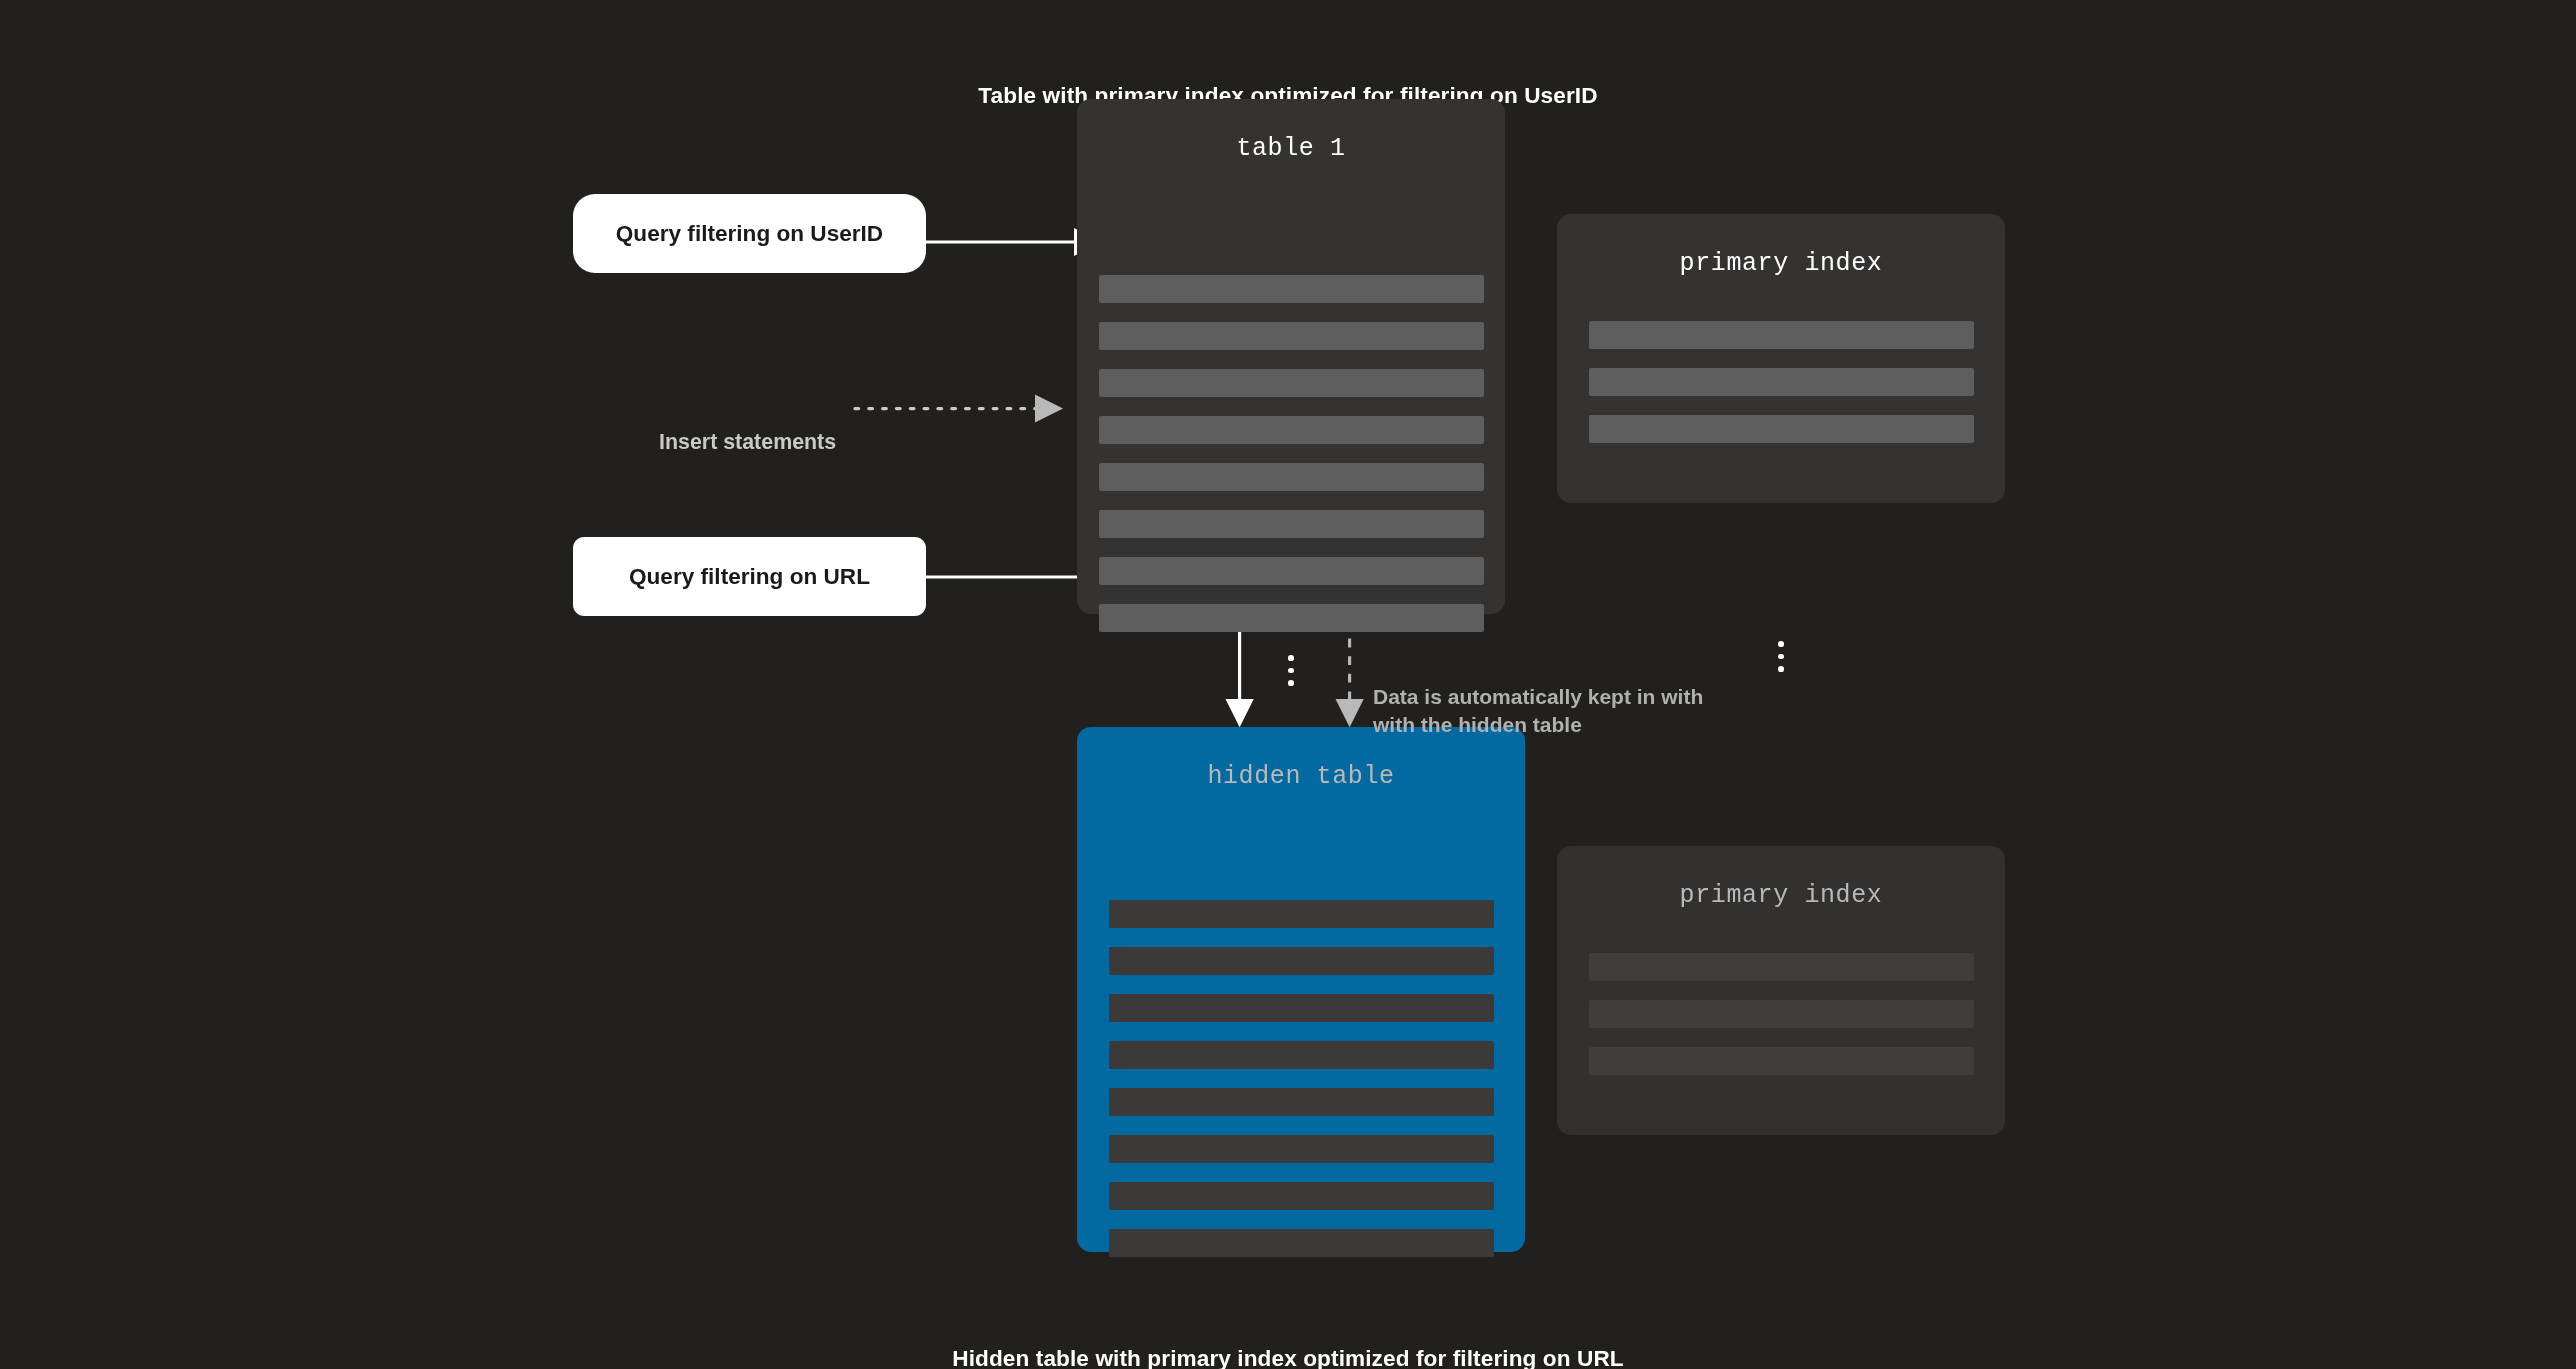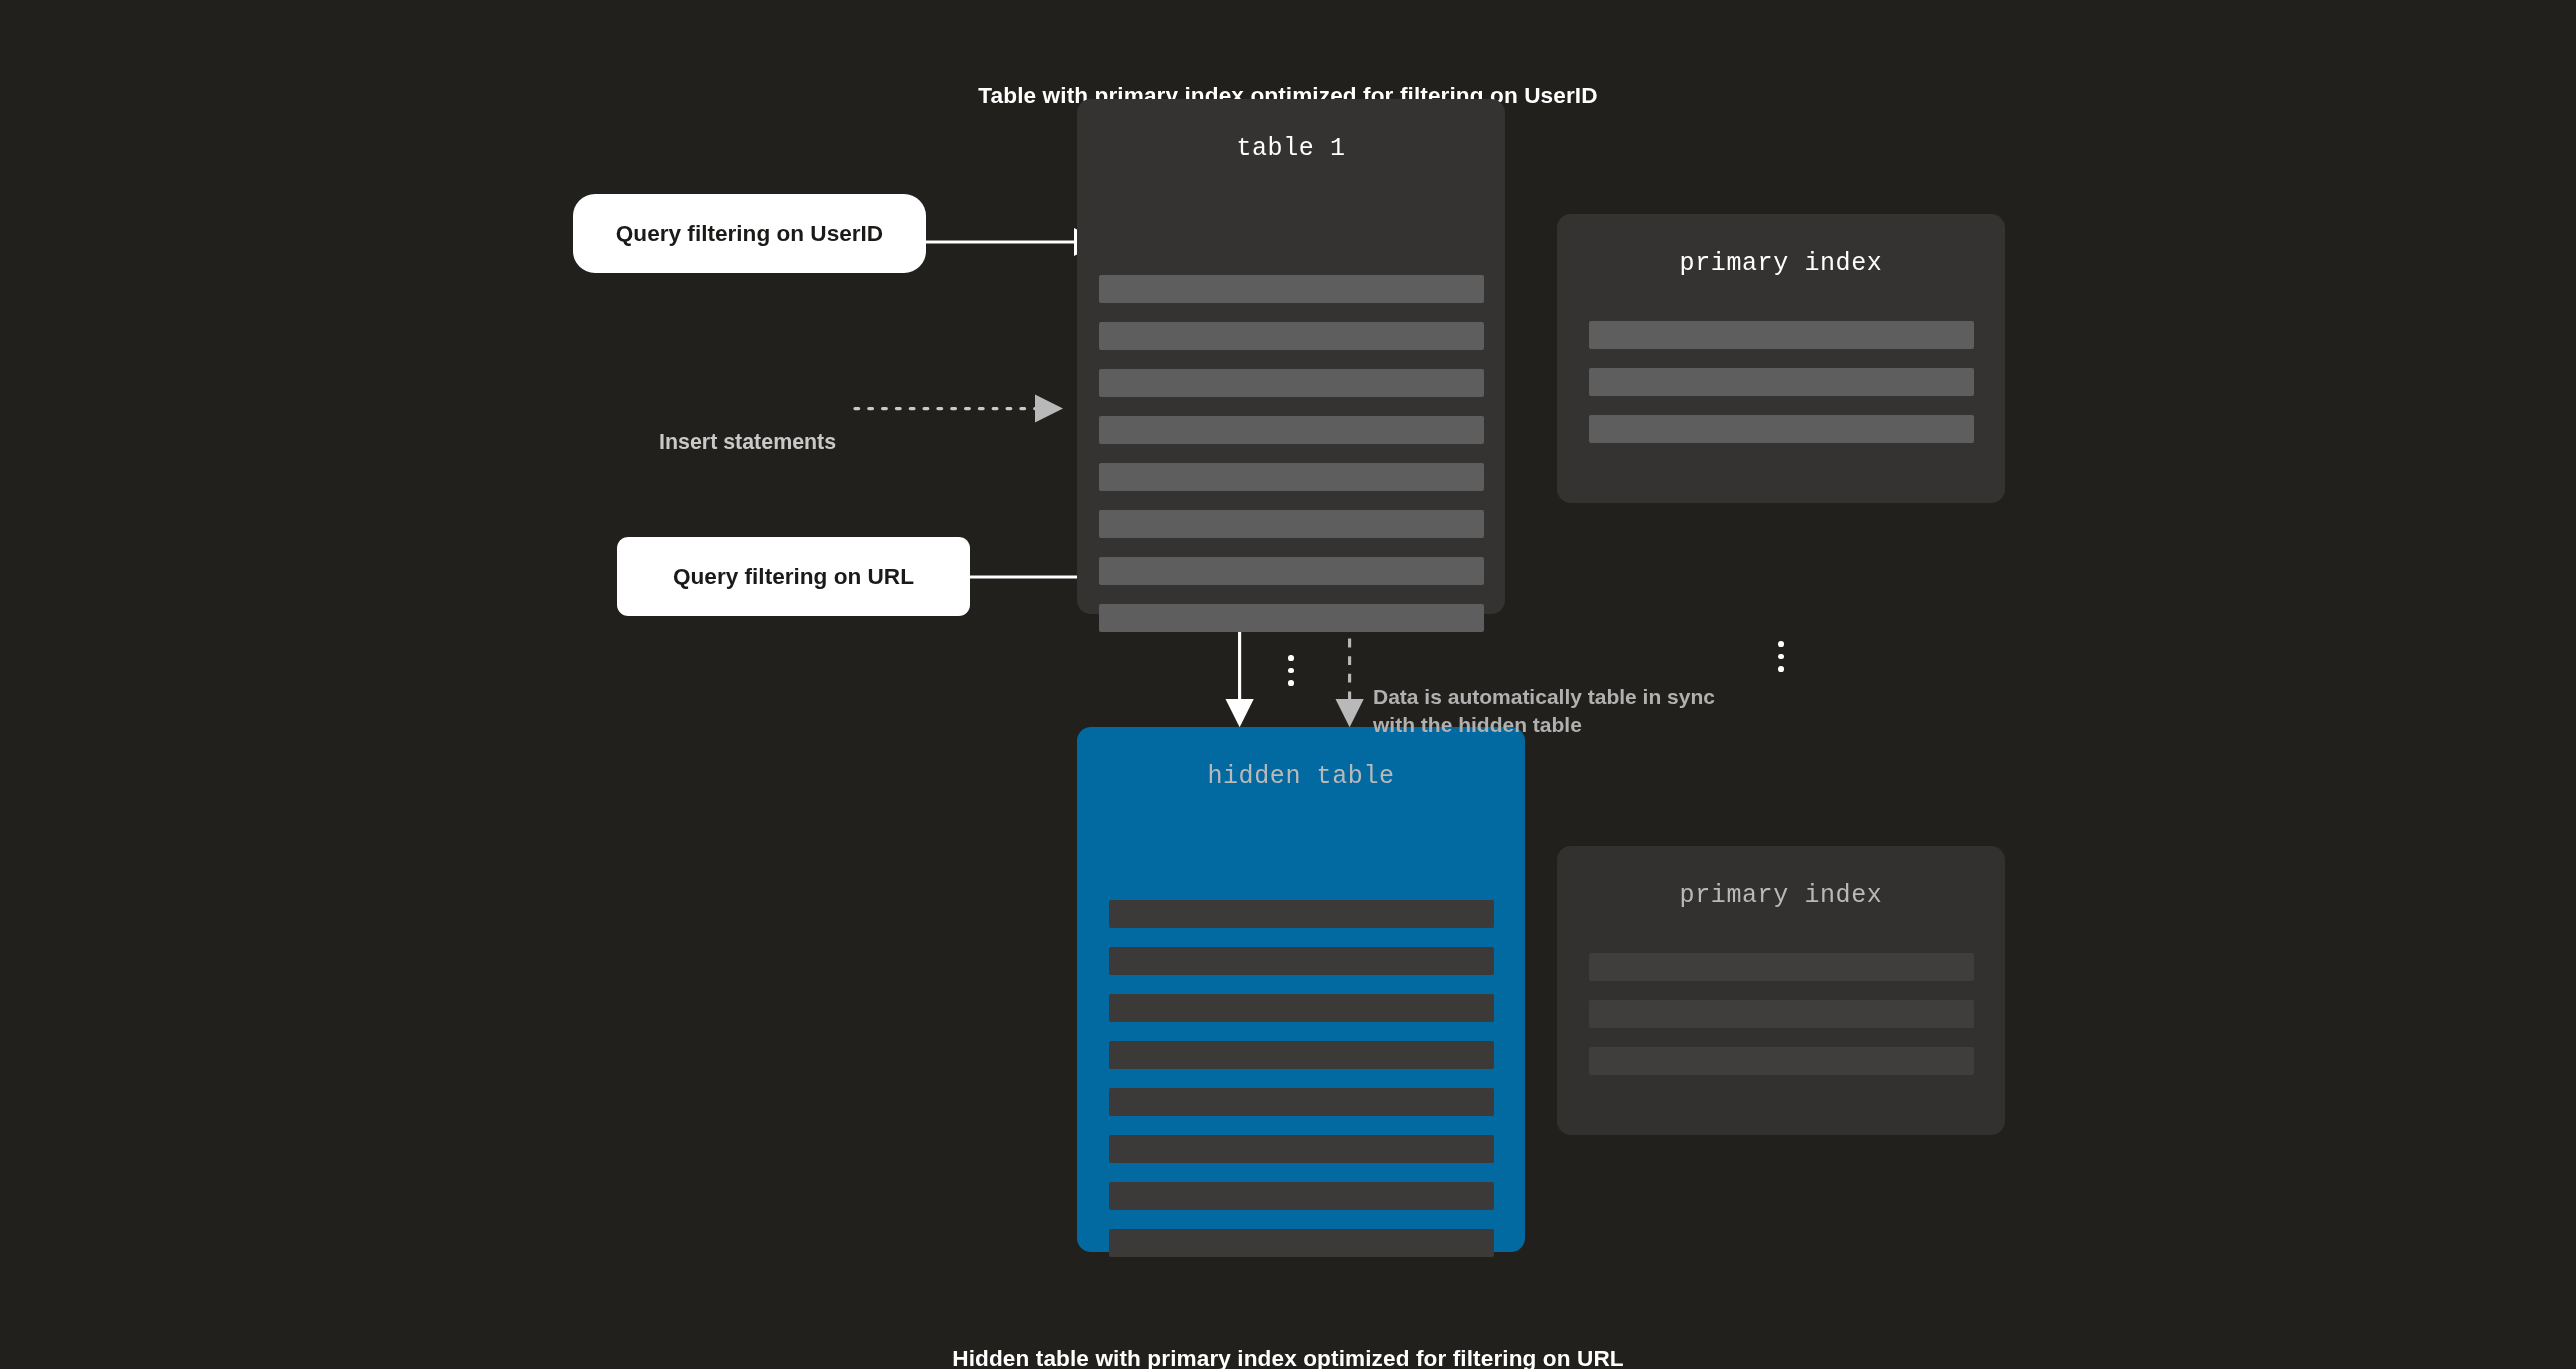--- a/index.html
+++ b/index.html
@@ -96,21 +96,21 @@
     position:absolute;
     background:#ffffff;
     border-radius:11.3px;
     display:flex;align-items:center;justify-content:center;
     color:#1b1a18;
     font-weight:bold;
     font-size:22.6px;
     white-space:nowrap;
   }
   #query-userid{left:573px;top:194px;width:353px;height:79px;border-radius:22px;}
-  #query-url{left:573px;top:537px;width:353px;height:79px;margin-left:44px;}
+  #query-url{left:573px;top:537px;width:353px;height:79px;}
 
   
   .annot{
     position:absolute;
     font-weight:bold;
     font-size:21px;
     line-height:28px;
     margin-top:32px;
   }
   #label-insert{left:659px;top:396px;color:#c9c9c9;font-size:21.4px;}
@@ -204,18 +204,18 @@
 
   </div>
 
   <div class="callout" id="query-userid">Query filtering on UserID</div>
   <div class="callout" id="query-url">Query filtering on URL</div>
 
   <div class="annot" id="label-insert">Insert statements</div>
 
 
   <div class="annot" id="label-sync">
-    <div>Data is automatically table in sync</div>
+    <div>Data is automatically kept in with</div>
     <div>with the hidden table</div>
   </div>
 
 </div>
 
 
 </body></html>

